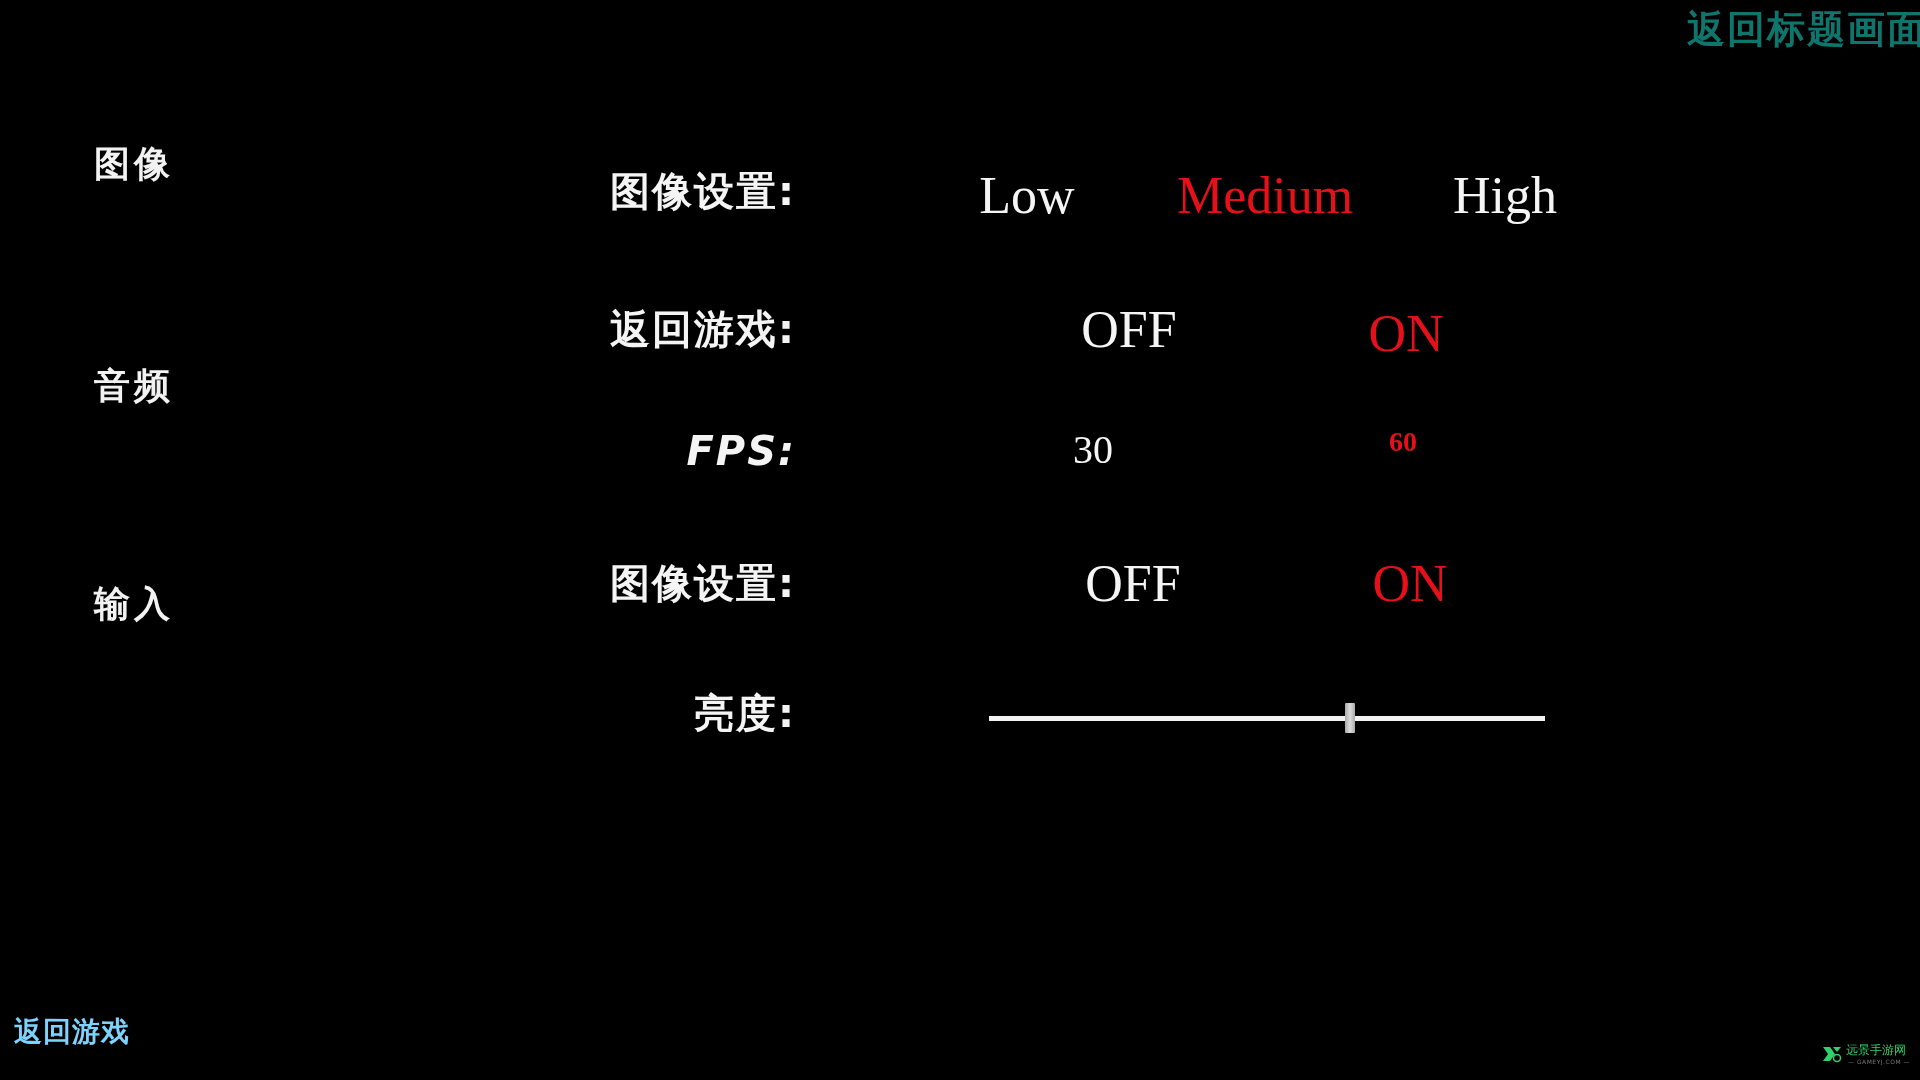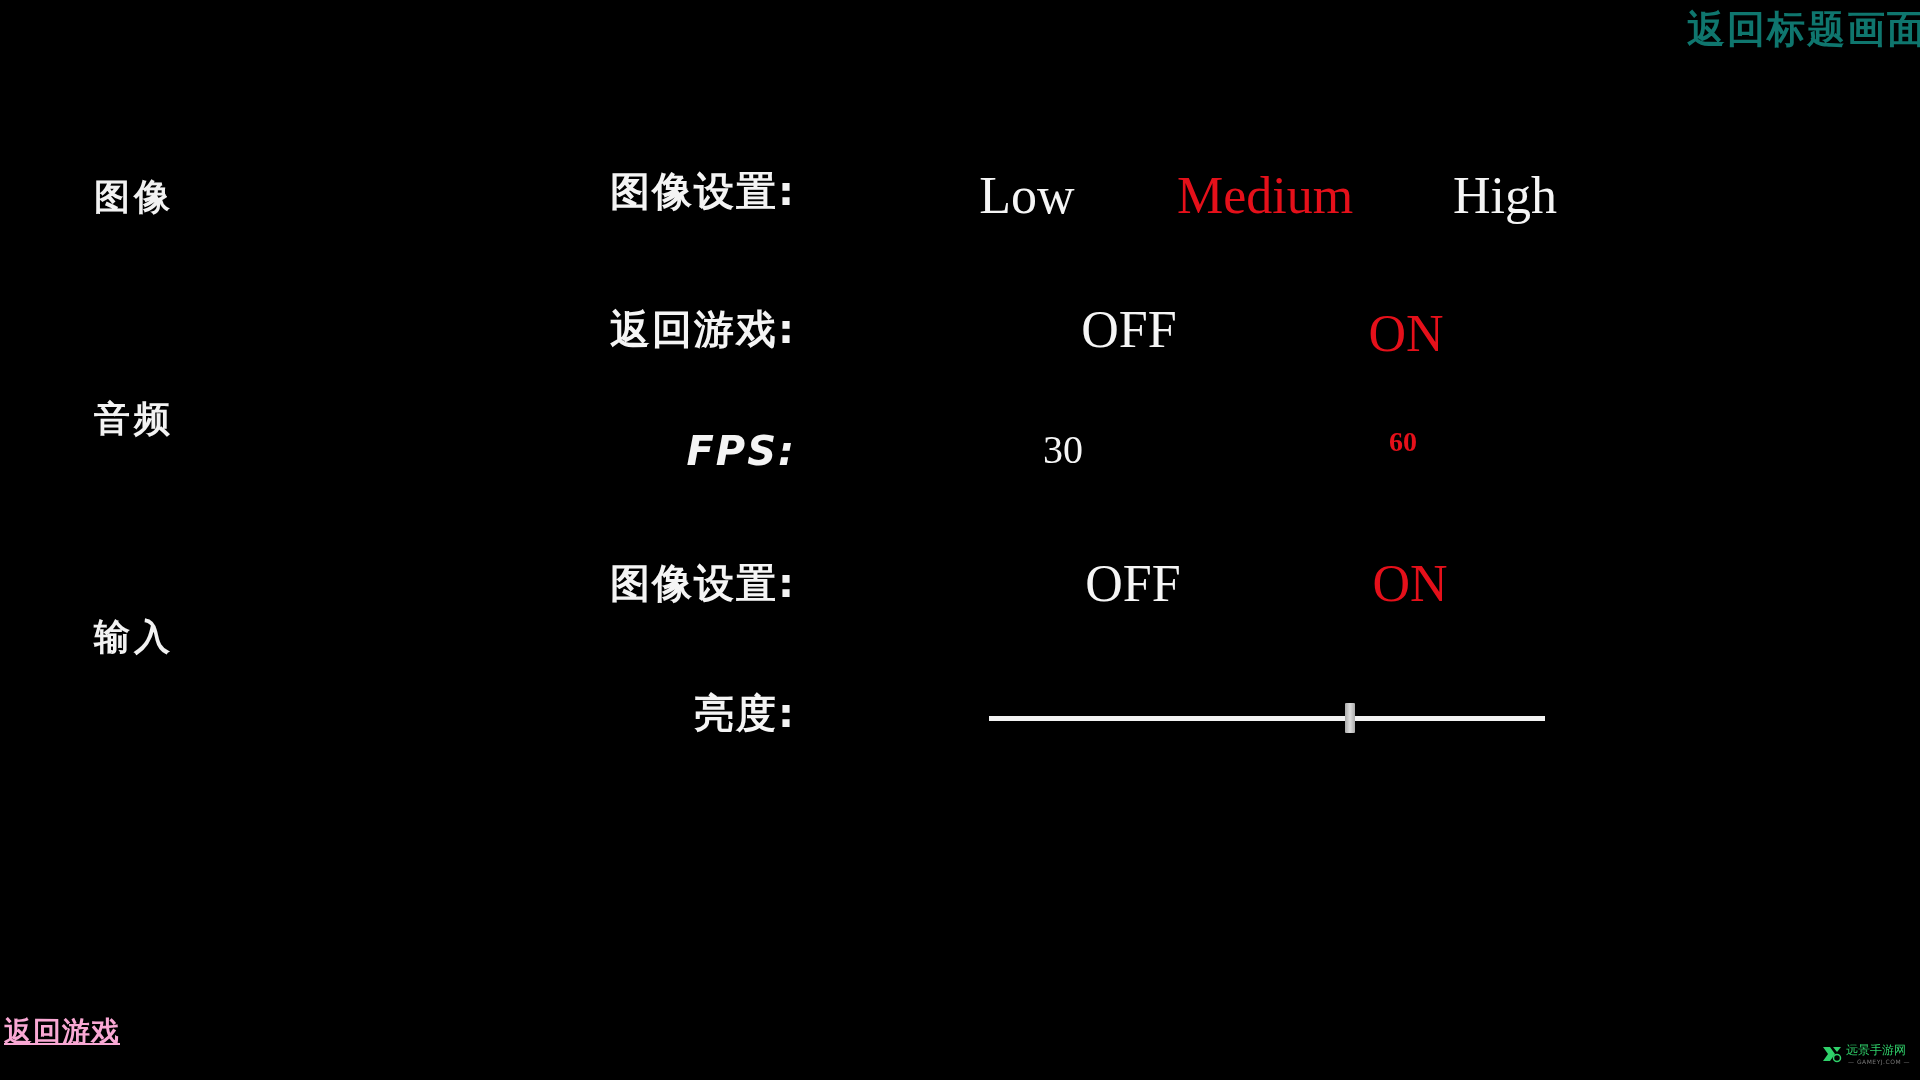--- a/index.html
+++ b/index.html
@@ -3,25 +3,25 @@
 <meta charset="utf-8">
 <style>
   html, body { margin:0; padding:0; }
   body {
     width:1920px; height:1080px; background:#000; position:relative; overflow:hidden;
     font-family:"DejaVu Serif", serif; color:#fff;
   }
   .abs { position:absolute; white-space:nowrap; }
   .cjk { font-family:"DejaVu Sans", sans-serif; font-weight:bold; }
   .title-btn { left:1662px; top:4px; font-size:38px; color:#0f766e; letter-spacing:2px; cursor:pointer;margin-left:25px; }
-  .side-item { left:94px; font-size:36px; color:#f2f2f2; letter-spacing:4px; cursor:pointer;margin-top:33px; }
+  .side-item { left:94px; font-size:36px; color:#f2f2f2; letter-spacing:4px; cursor:pointer; }
   .row-label { right:1124px; font-size:40px; color:#f4f4f4; text-align:right; letter-spacing:2px; }
   .opt { font-size:52px; color:#f5f5f5; font-family:"Liberation Serif", "DejaVu Serif", serif; cursor:pointer; transform:translateX(-50%); }
   .opt.active { color:#e5101a;text-align:right; }
-  .back-game { left:4px; top:1013px; font-size:28px; color:#f9a8d4; letter-spacing:1px; cursor:pointer;text-decoration:underline; }
+  .back-game { left:14px; top:1013px; font-size:28px; color:#7dd3fc; letter-spacing:1px; cursor:pointer; }
   .slider { left:989px; top:703px; width:556px; height:30px; cursor:pointer; }
   .slider .track { position:absolute; left:0; right:0; top:13px; height:5px; background:#f2f2f2; }
   .slider .thumb { position:absolute; top:0; width:10px; height:30px; margin-left:-5px;
     background:linear-gradient(90deg,#aaa,#ddd 50%,#aaa); border-radius:1px; }
   .watermark { left:1822px; top:1042px; width:90px; height:30px; }
   .watermark .wm-logo { position:absolute; left:0; top:3px; width:20px; height:18px; }
   .watermark .wm-name { position:absolute; left:24px; top:0; font-size:12px; color:#2fd16a; font-family:"DejaVu Sans", sans-serif; font-weight:normal; }
   .watermark .wm-url { position:absolute; left:26px; top:16px; font-size:6px; color:#777; font-family:"DejaVu Sans", sans-serif; letter-spacing:0.5px; }
 </style>
 </head>
@@ -36,21 +36,21 @@
 <div class="abs cjk row-label" style="top:164px">图像设置:</div>
 <div class="abs opt" style="left:1027px; top:166px">Low</div>
 <div class="abs opt active" style="left:1265px; top:166px">Medium</div>
 <div class="abs opt" style="left:1505px; top:166px">High</div>
 
 <div class="abs cjk row-label" style="top:302px">返回游戏:</div>
 <div class="abs opt" style="left:1129px; top:300px">OFF</div>
 <div class="abs opt active" style="left:1406px; top:304px">ON</div>
 
 <div class="abs cjk row-label" style="top:428px; font-style:italic;">FPS:</div>
-<div class="abs opt" style="left:1063px; top:426px; font-size:40px;">30</div>
+<div class="abs opt" style="left:1093px; top:426px; font-size:40px;">30</div>
 <div class="abs opt active" style="left:1403px; top:426px; font-size:28px;font-weight:bold;">60</div>
 
 <div class="abs cjk row-label" style="top:556px">图像设置:</div>
 <div class="abs opt" style="left:1133px; top:554px">OFF</div>
 <div class="abs opt active" style="left:1410px; top:554px">ON</div>
 
 <div class="abs cjk row-label" style="top:686px">亮度:</div>
 <div class="abs slider">
   <div class="track"></div>
   <div class="thumb" id="brightness-thumb" style="left: 65%;"></div>

